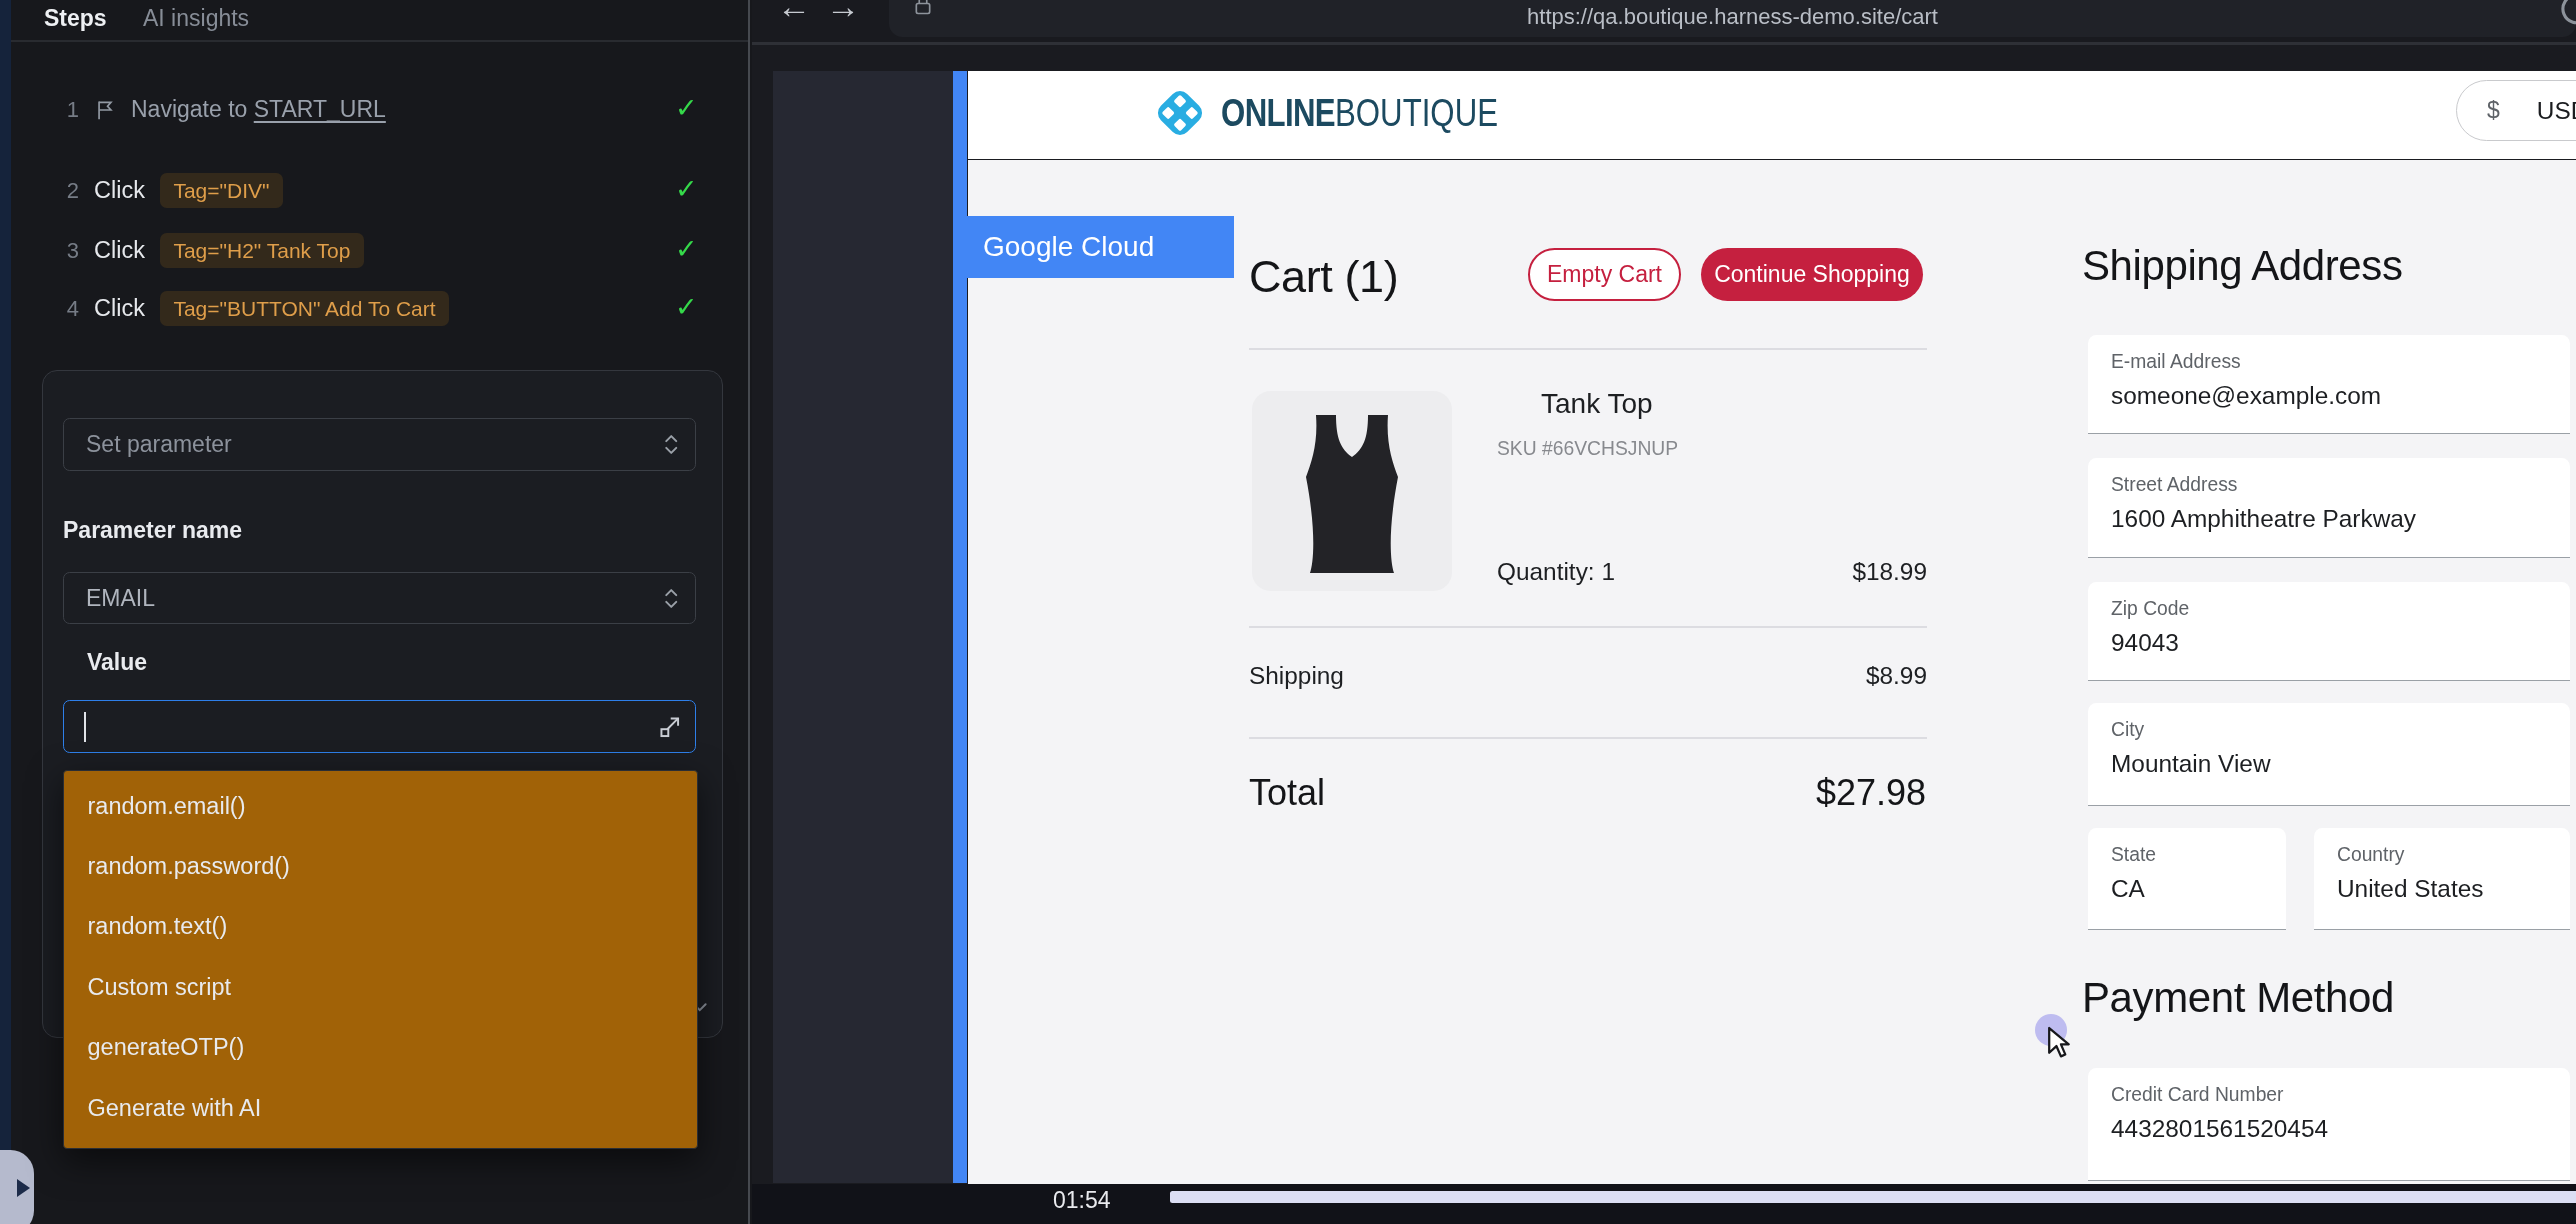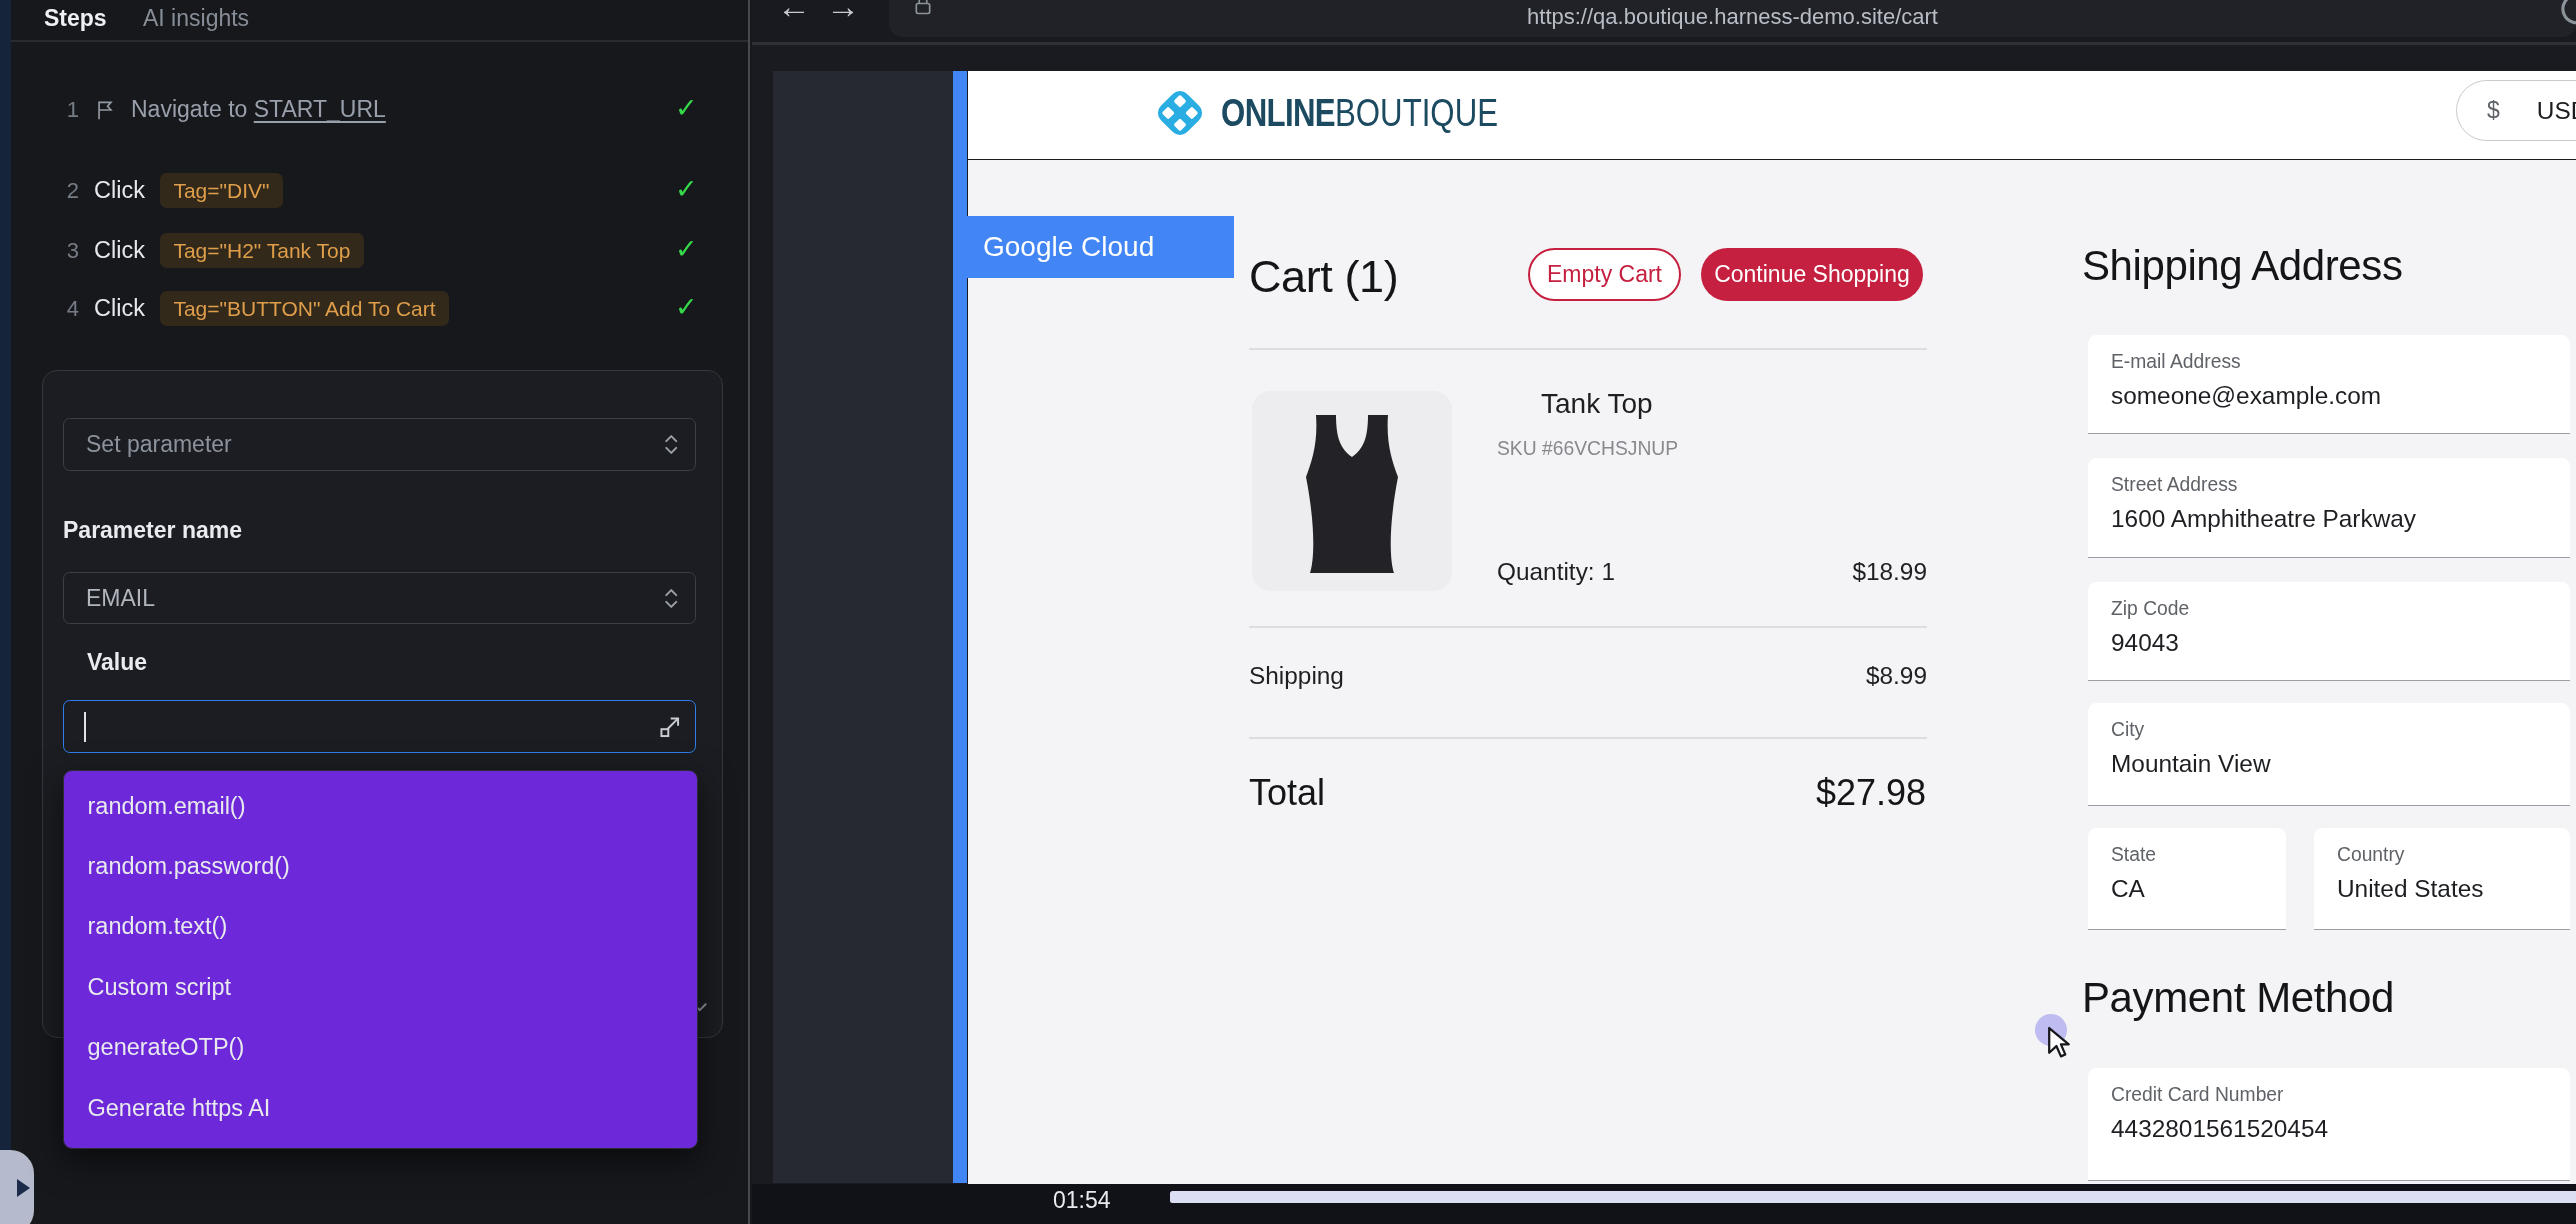--- a/index.html
+++ b/index.html
@@ -14,21 +14,21 @@
   .step-text{color:#99a0ab;font-size:23px;}
   .step-action{color:#e6e8ec;font-size:23.5px;}
   .badge{display:inline-block;background:#33291b;color:#df9e4a;font-size:21px;
          padding:5.9px 13.5px;border-radius:6.7px;}
   .check{color:#35d94a;font-size:27px;font-weight:600;}
   .panel{border:1.3px solid #34373e;border-radius:15px;background:#1b1d22;}
   .select{border:1.3px solid #3b3f46;border-radius:6.7px;display:flex;align-items:center;
           padding:0 15px 0 22px;box-sizing:border-box;}
   .select .sel-txt{flex:1;font-size:23px;}
   .flabel{color:#e9ebef;font-size:23px;font-weight:700;}
-  .dd{background:#6d28d9;border:0.8px solid #2a2d34;border-radius:9px;
+  .dd{background:#a16207;border:0.8px solid #2a2d34;border-radius:4px;
       box-shadow:0 11.8px 34px rgba(0,0,0,.55);z-index:6;}
   .dd-item{position:absolute;left:23.5px;right:23.5px;height:37px;color:#e8eaee;
            font-size:23.5px;line-height:37px;cursor:default;}
   
   .chrome{background:#191a1f;overflow:hidden;}
   .urlpill{background:#202228;border-radius:13.5px;}
   .hr{background:#dcdce1;height:1.7px;}
   .card{background:#fff;border-radius:8.4px 8.4px 0 0;border-bottom:1.7px solid #9aa0a6;
         box-sizing:border-box;padding:16px 0 0 23px;}
   .card .lab{color:#5f6368;font-size:19.3px;}
@@ -132,21 +132,21 @@
       <path d="M7 11 l7 7 7 -7"></path>
     </svg>
   </div>
 
   <div class="abs dd" style="left:63px;top:770px;width:633px;height:377px;">
     <div class="dd-item txt" style="top:17px;">random.email()</div>
     <div class="dd-item txt" style="top:77px;">random.password()</div>
     <div class="dd-item txt" style="top:137px;">random.text()</div>
     <div class="dd-item txt" style="top:198px;">Custom script</div>
     <div class="dd-item txt" style="top:258px;">generateOTP()</div>
-    <div class="dd-item txt" style="top:319px;">Generate https AI</div>
+    <div class="dd-item txt" style="top:319px;">Generate with AI</div>
   </div>
 
   <div class="abs" style="left:-15px;top:1150px;width:49px;height:84px;background:#b5bacd;
               border-radius:0 23.5px 23.5px 0;z-index:2;">
     <span style="position:absolute;left:32px;top:29px;width:0;height:0;
                  border-left:13.5px solid #1c2b49;border-top:9.2px solid transparent;
                  border-bottom:9.2px solid transparent;"></span>
   </div>
 
   <div class="abs chrome" style="left:752px;top:0;width:1824px;height:45px;">

